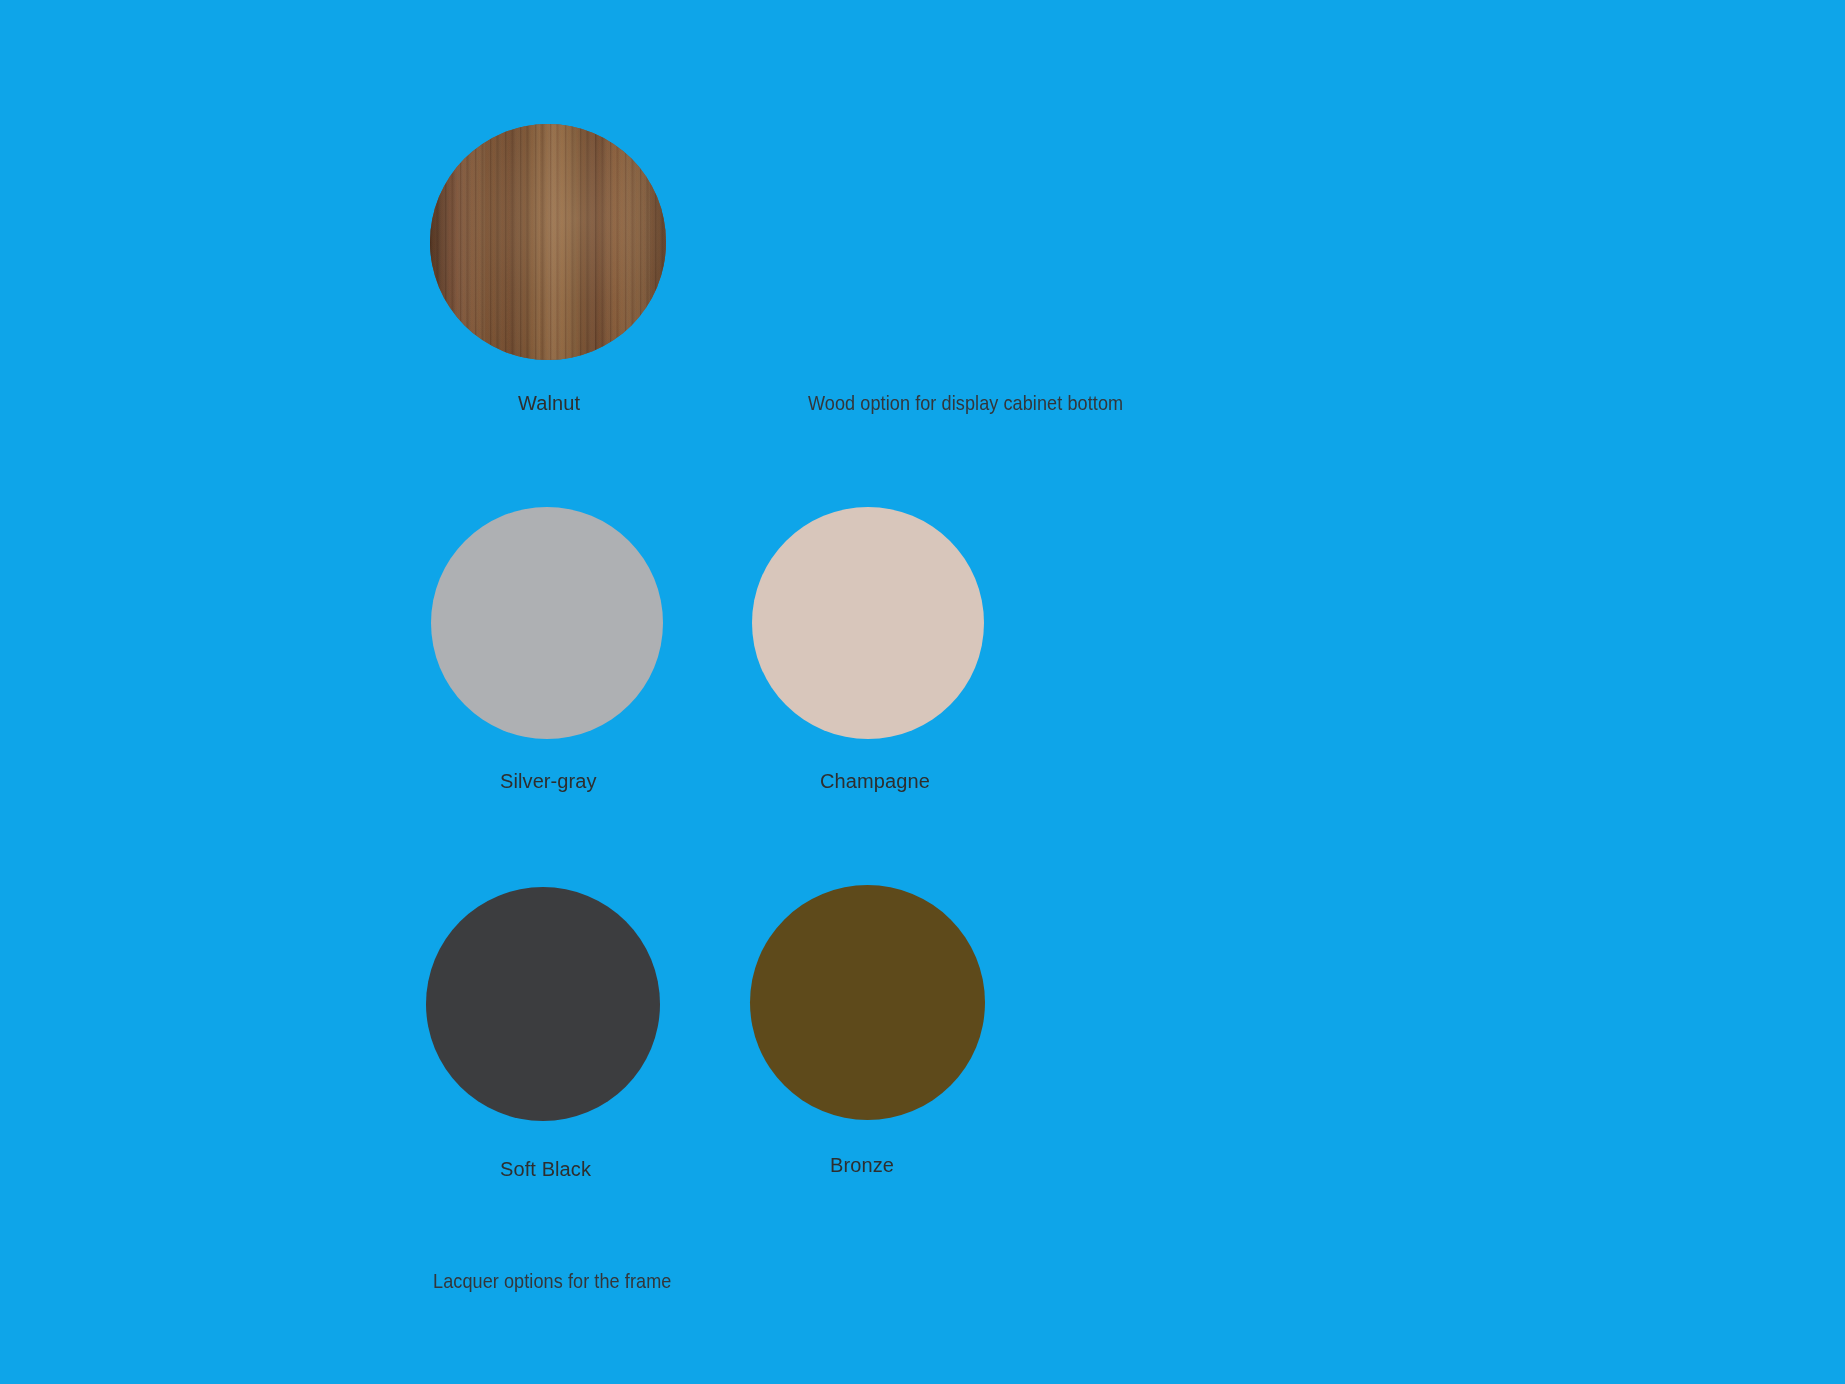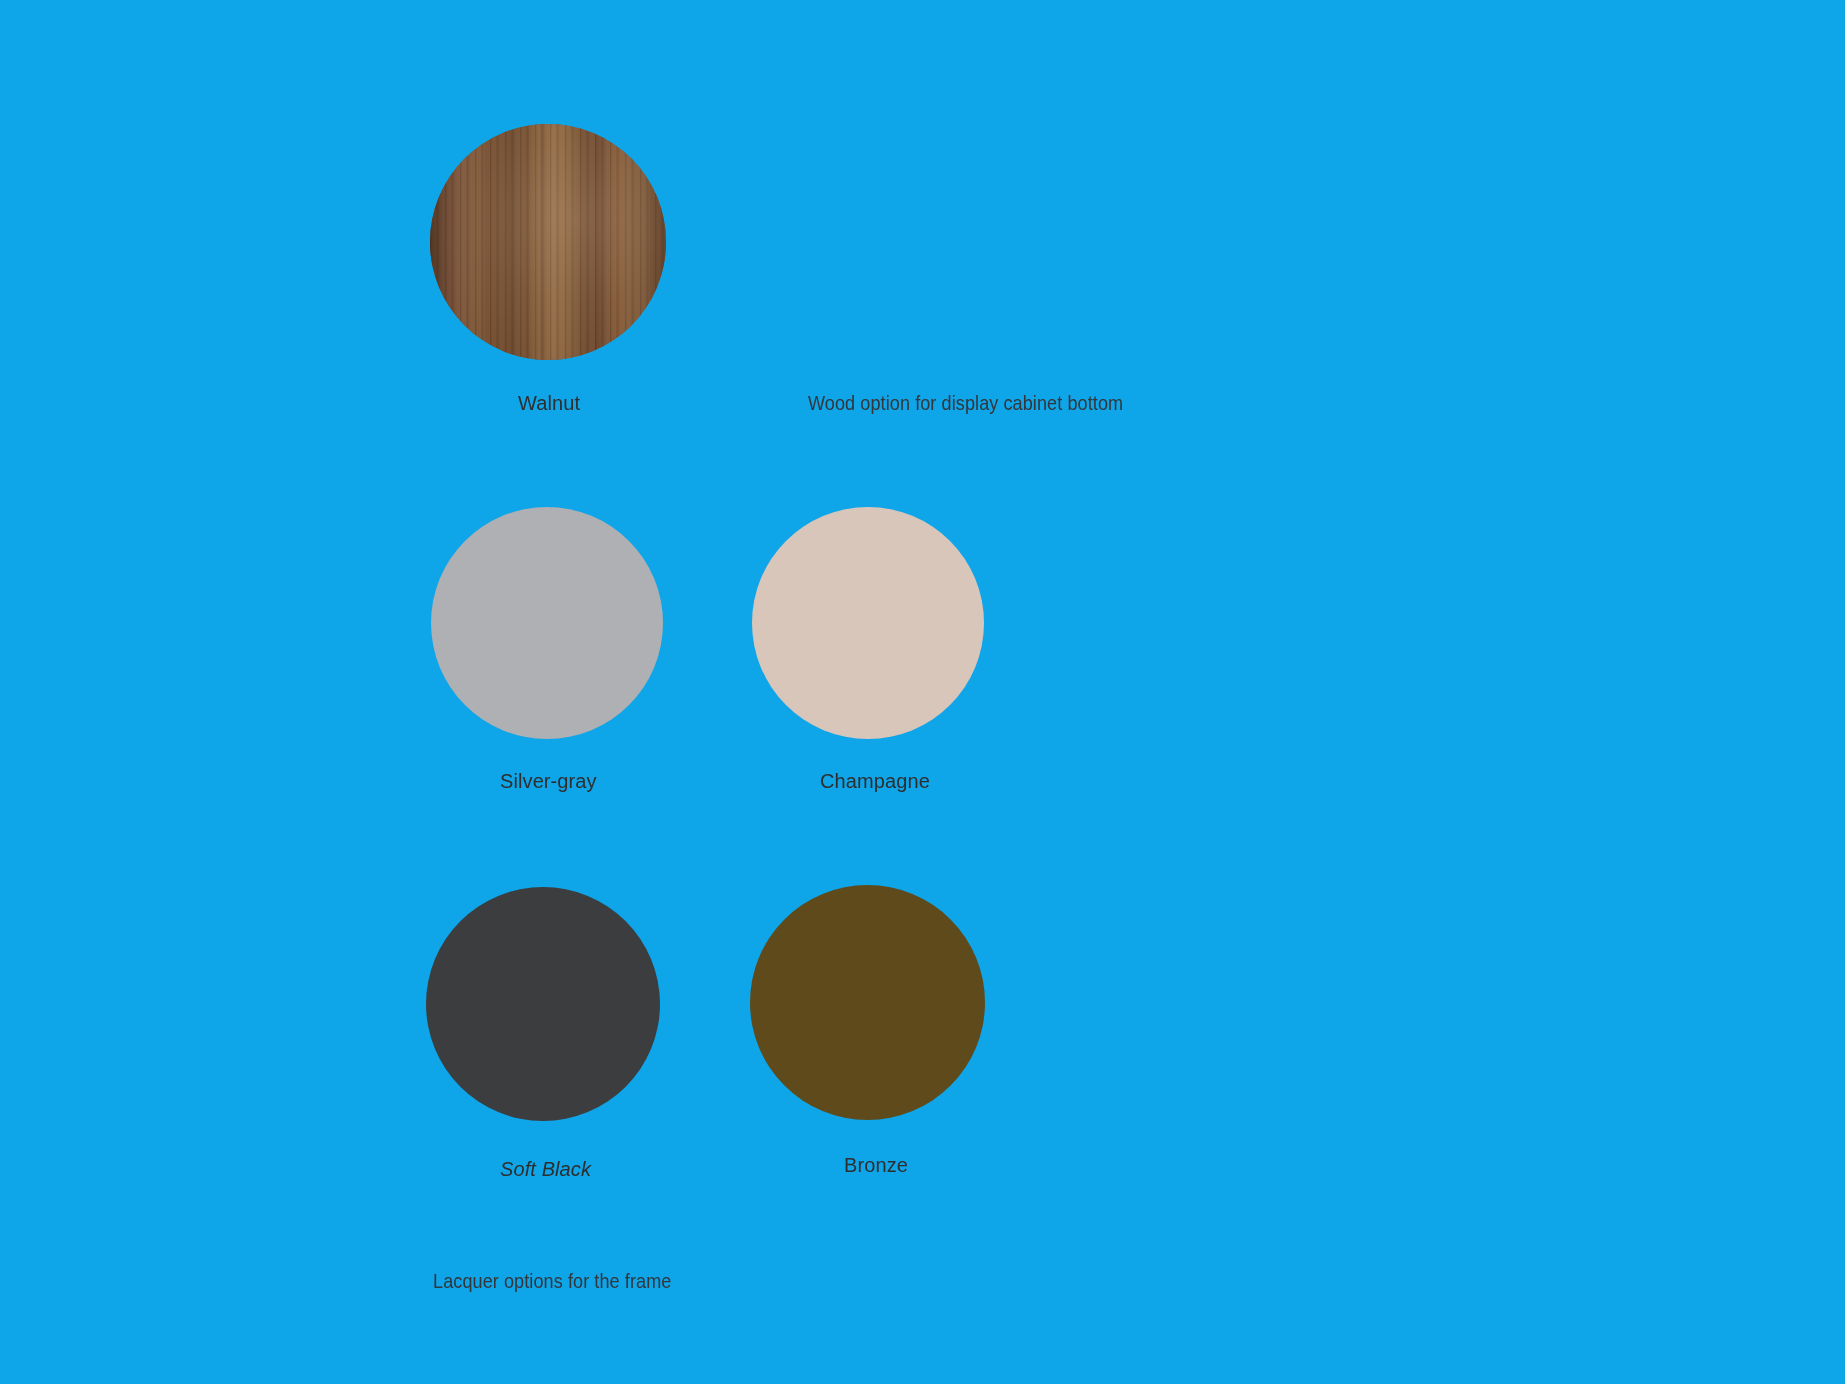--- a/index.html
+++ b/index.html
@@ -111,22 +111,22 @@
     font-size: 20px;
     line-height: 22px;
     color: #2e2e2e;
     letter-spacing: 0.1px;
     white-space: nowrap;
   }
 
   .label-walnut  { left: 518px; top: 392px;  }
   .label-silver  { left: 500px; top: 770px;  }
   .label-champ   { left: 820px; top: 770px; text-align: center;  }
-  .label-black   { left: 500px; top: 1158px; font-style: italic; }
-  .label-bronze  { left: 830px; top: 1154px; margin-left: 14px; }
+  .label-black   { left: 500px; top: 1158px; }
+  .label-bronze  { left: 830px; top: 1154px; }
 
   
   .caption {
     position: absolute;
     font-family: "Liberation Sans Narrow", "Liberation Sans", sans-serif;
     font-size: 21px;
     line-height: 24px;
     color: #33363a;
     letter-spacing: 0.1px;
     white-space: nowrap;

